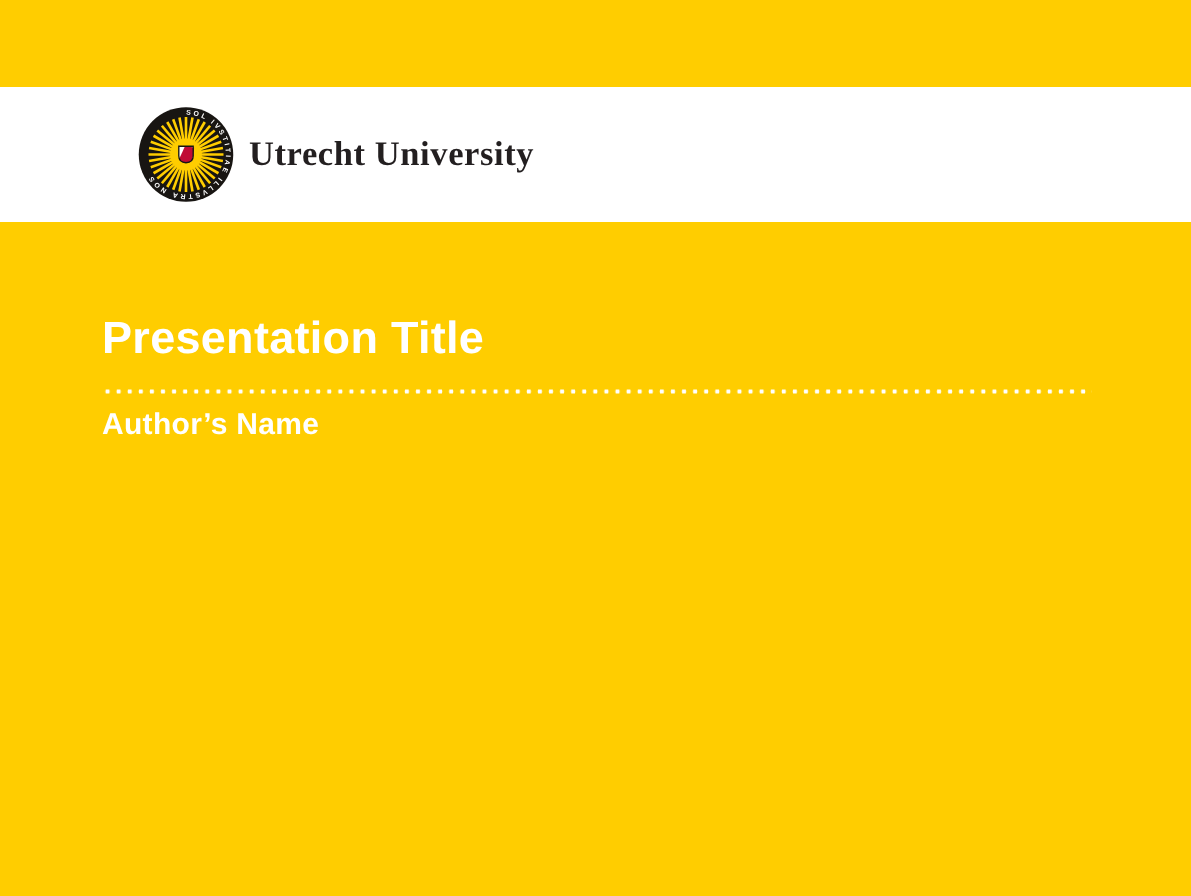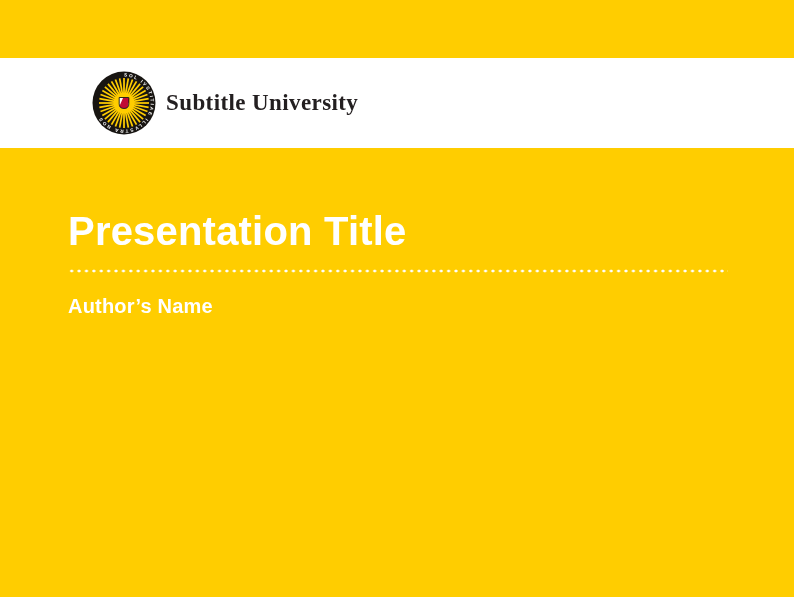--- a/index.html
+++ b/index.html
@@ -43,21 +43,21 @@
     letter-spacing:0.4px;
     color:var(--wordmark);
     white-space:nowrap;
   }
   .content{
     position:absolute;top:148px;left:0;right:0;bottom:0;
     background:var(--yellow);
   }
   .title{
     margin:62px 0 0 68px;
-    font-size:40px;
+    font-size:30px;
     font-weight:700;
     line-height:1.05;
     color:var(--white);
     letter-spacing:0.2px;
   }
   .dotted-divider{
     margin:17px 0 0 68px;
     width:660px;height:4px;
     background-image:radial-gradient(circle, var(--white) 1.35px, rgba(255,255,255,0) 1.65px);
     background-size:7.4px 4px;
@@ -66,21 +66,21 @@
   }
   .subtitle{
     margin:120px 0 0 68px;
     font-size:24px;
     font-weight:700;
     line-height:1.05;
     color:var(--white);
     letter-spacing:0.2px;
   }
   .author{
-    margin:23px 0 0 68px;
+    margin:10px 0 0 68px;
     font-size:20px;
     font-weight:700;
     line-height:1.05;
     color:var(--white);
     letter-spacing:0.2px;
   }
 </style>
 </head>
 <body>
 
@@ -147,21 +147,21 @@
 
           <circle cx="32" cy="32" r="10.6" fill="#FFCD00"></circle>
 
           <g>
             <path d="M27.2 26.5 h9.6 v6.4 q0 4.6 -4.8 4.6 q-4.8 0 -4.8 -4.6 z" fill="#FFFFFF"></path>
             <polygon points="30.5,26.5 36.8,26.5 36.8,37.5 27.5,37.5" fill="#C00A35" clip-path="url(#shield-clip)" transform="rotate(9 32 32)"></polygon>
             <path d="M27.2 26.5 h9.6 v6.4 q0 4.6 -4.8 4.6 q-4.8 0 -4.8 -4.6 z" fill="none" stroke="#181512" stroke-width="0.9"></path>
           </g>
         </svg>
       </span>
-      <span class="wordmark">Subtitle University</span>
+      <span class="wordmark">Utrecht University</span>
     </div>
   </div>
 
   <div class="content">
     <h1 class="title">Presentation Title</h1>
     <div class="dotted-divider"></div>
     <div class="author">Author’s Name</div>
   </div>
 
 </div>

